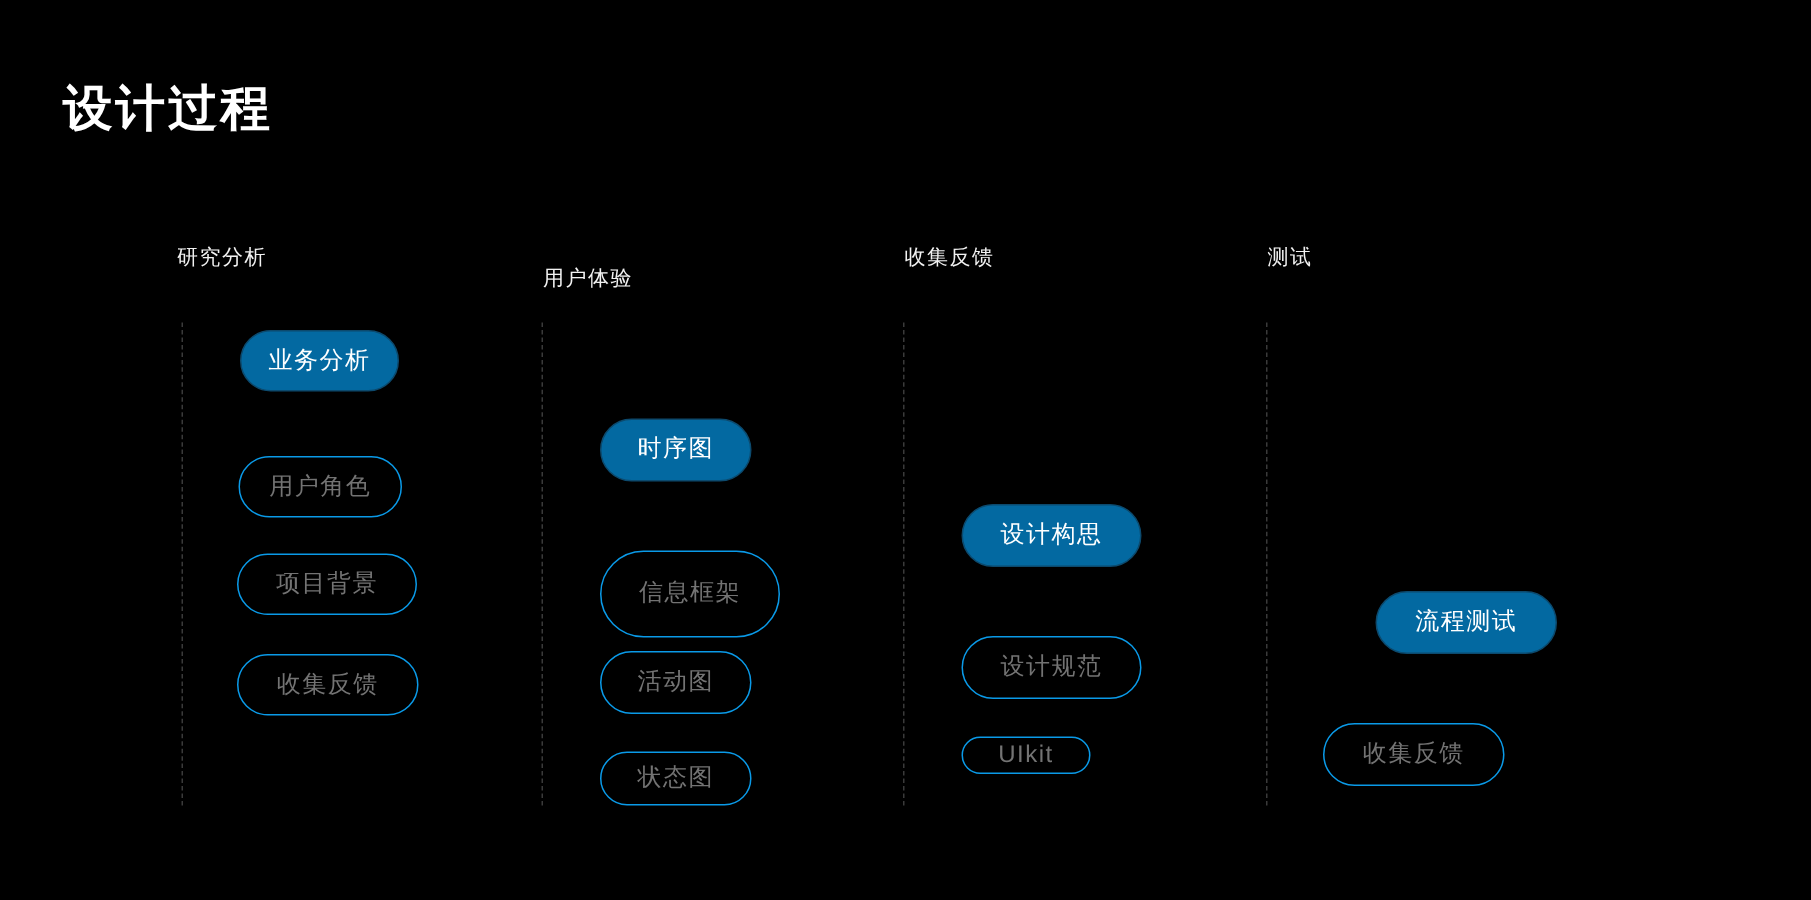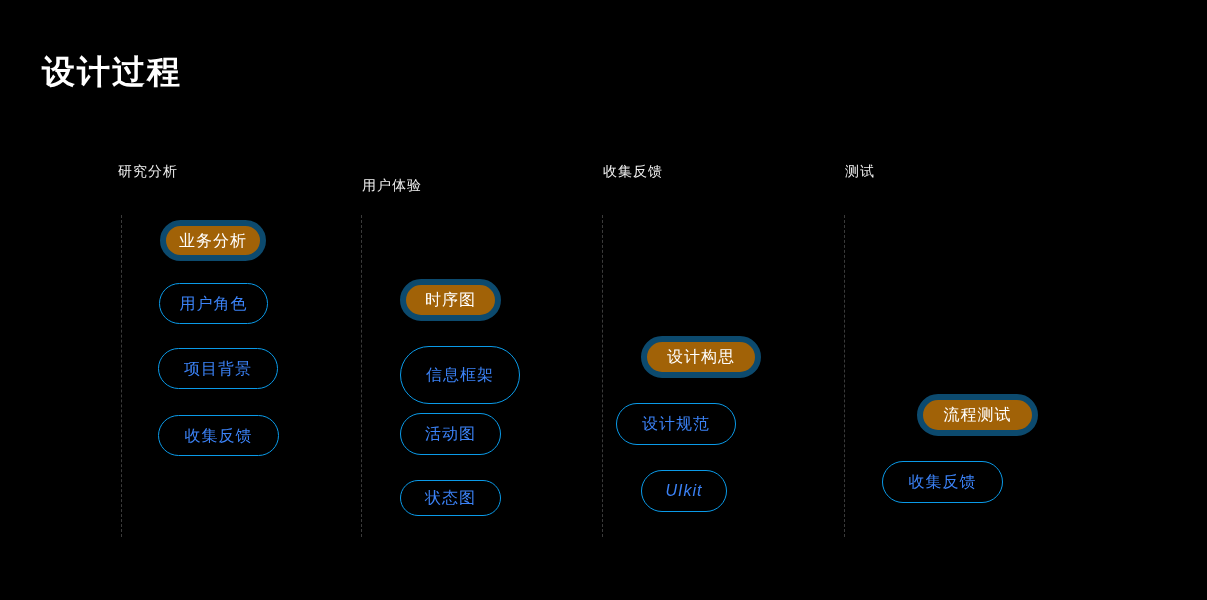--- a/index.html
+++ b/index.html
@@ -64,28 +64,29 @@
     align-items: center;
     justify-content: center;
     box-sizing: border-box;
     border-radius: 999px;
     font-size: 16px;
     letter-spacing: 1px;
     white-space: nowrap;
     line-height: 1;
   }
   .pill.filled {
-    background: #a16207;
+    background: #0369a1;
     color: #ffffff;
-    border: 6px solid #0c4a6e;
+    border: 1px solid #0c4a6e;
   }
   .pill.outline {
     background: transparent;
-    color: #3b82f6;
+    color: #737373;
     border: 1px solid #0a9ae8;
+    margin-top: 21px;
   }
 </style>
 </head>
 <body>
 
 <div id="slide">
 
   <div id="page-title">设计过程</div>
 
   <div id="dividers">
@@ -103,19 +104,19 @@
   <div id="pills">
       <div class="pill filled" style="left: 160px; top: 220px; width: 106px; height: 41px;">业务分析</div>
       <div class="pill outline" style="left: 159px; top: 283px; width: 109px; height: 41px;">用户角色</div>
       <div class="pill outline" style="left: 158px; top: 348px; width: 120px; height: 41px;">项目背景</div>
       <div class="pill outline" style="left: 158px; top: 415px; width: 121px; height: 41px;">收集反馈</div>
       <div class="pill filled" style="left: 400px; top: 279px; width: 101px; height: 42px;">时序图</div>
       <div class="pill outline" style="left: 400px; top: 346px; width: 120px; height: 58px;">信息框架</div>
       <div class="pill outline" style="left: 400px; top: 413px; width: 101px; height: 42px;">活动图</div>
       <div class="pill outline" style="left: 400px; top: 480px; width: 101px; height: 36px;">状态图</div>
       <div class="pill filled" style="left: 641px; top: 336px; width: 120px; height: 42px;">设计构思</div>
-      <div class="pill outline" style="left: 616px; top: 403px; width: 120px; height: 42px;">设计规范</div>
-      <div class="pill outline" style="left: 641px; top: 470px; width: 86px; height: 42px; font-style: italic;">UIkit</div>
+      <div class="pill outline" style="left: 641px; top: 403px; width: 120px; height: 42px;">设计规范</div>
+      <div class="pill outline" style="left: 641px; top: 470px; width: 86px; height: 25px;">UIkit</div>
       <div class="pill filled" style="left: 917px; top: 394px; width: 121px; height: 42px;">流程测试</div>
       <div class="pill outline" style="left: 882px; top: 461px; width: 121px; height: 42px;">收集反馈</div>
     </div>
 
 </div>
 
 </body></html>

